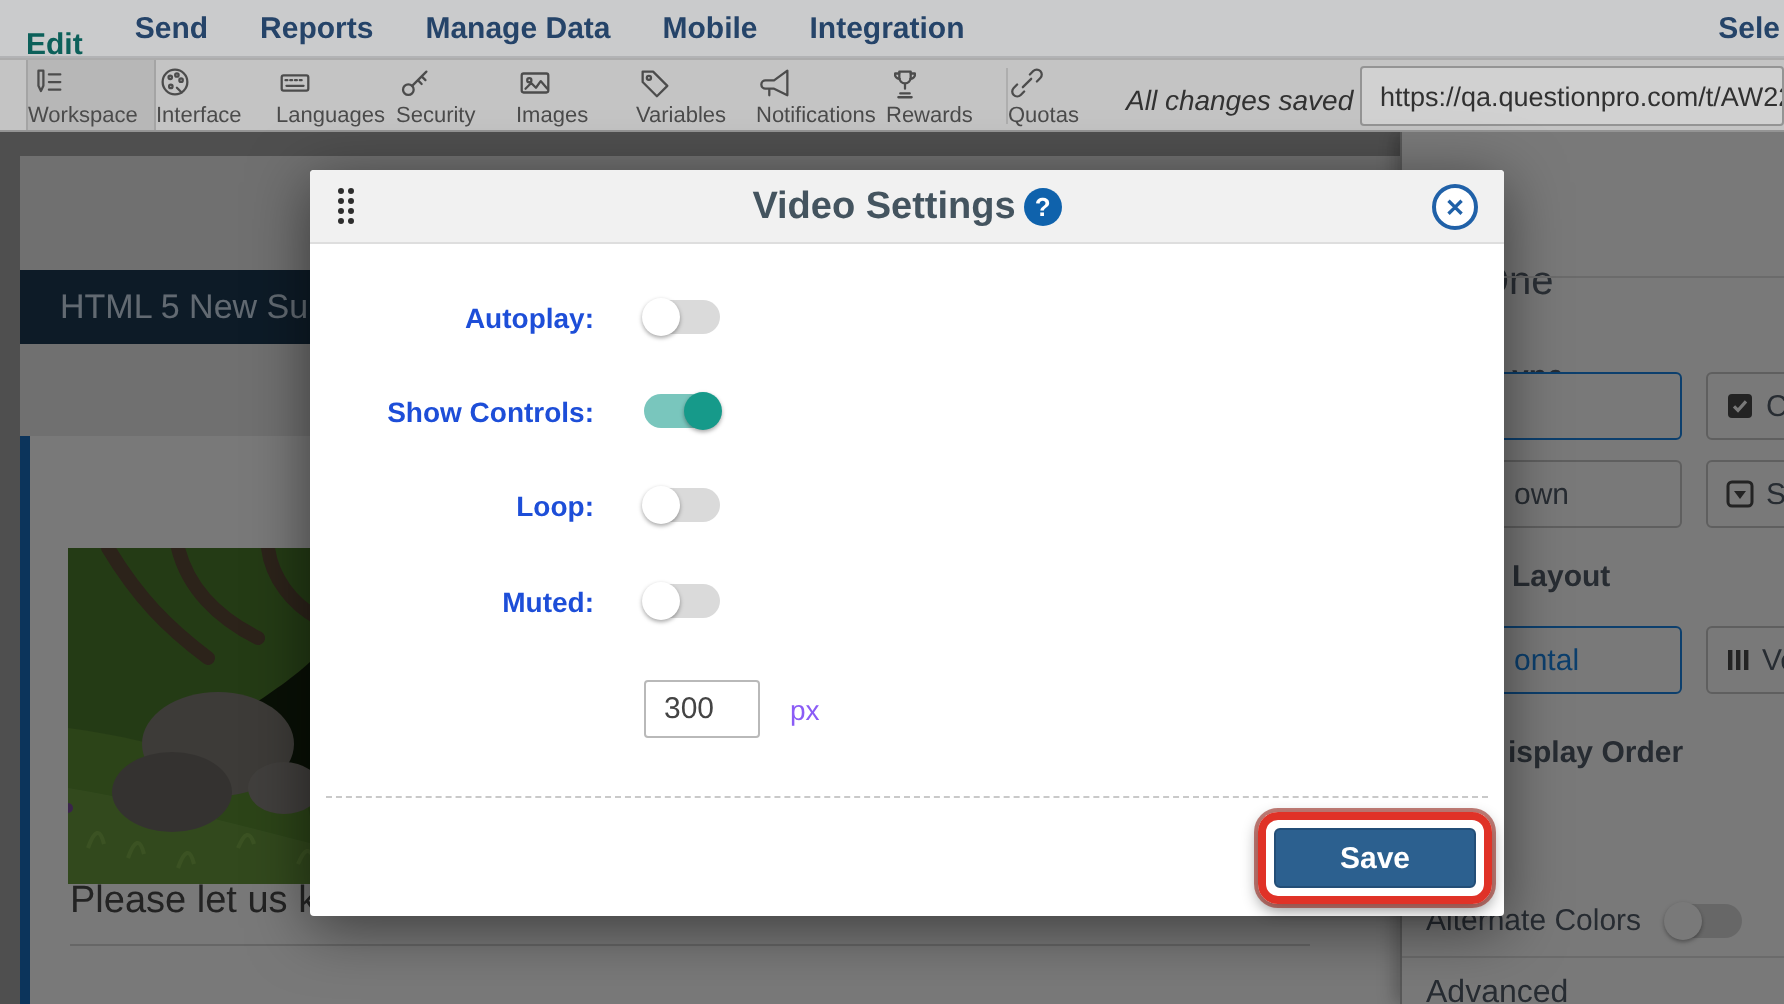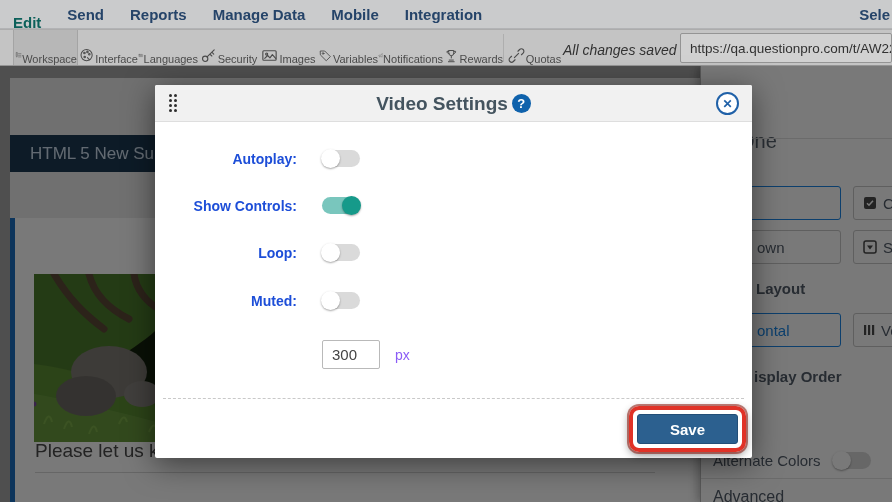--- a/index.html
+++ b/index.html
@@ -10,21 +10,21 @@
   
   .navbar { position:absolute; left:0; top:0; width:892px; height:29px; background:#f7f8f9; border-bottom:1px solid #d9dbdd; z-index:10; }
   .nav-items { display:flex; align-items:center; height:100%; padding-left:13px; }
   .nav-item { font-size:15px; font-weight:600; color:#2e5380; margin-right:26px; cursor:pointer; white-space:nowrap; }
   .nav-item.active { color:#0f766e; border-bottom:2px solid #1d5d80; padding-bottom:1px;margin-top:19px; }
   .nav-right { position:absolute; right:2px; top:6px; font-size:15px; font-weight:600; color:#2e5380; }
 
   
   .toolbar { position:absolute; left:0; top:29px; width:892px; height:37px; background:#f0f0f0; border-top:1px solid #d2d2d2; border-bottom:1px solid #b5b5b5; z-index:10; }
   .tb-items { display:flex; height:100%; padding-left:13px; }
-  .tb-item { width:60px; height:100%; display:flex; flex-direction:row; align-items:flex-end; justify-content:center; cursor:pointer; }
+  .tb-item { width:60px; height:100%; display:flex; flex-direction:column; align-items:flex-start; justify-content:center; cursor:pointer; }
   .tb-item.wide { width:65px; }
   .tb-item.active { background:#e0e0e0; border-left:1px solid #c8c8c8; border-right:1px solid #c8c8c8; }
   .tb-item svg { width:19px; height:19px; stroke:#5d5d5d; fill:none; stroke-width:1.2; stroke-linecap:round; stroke-linejoin:round; }
   .tb-label { font-size:11px; color:#5c5c5c; margin-top:1px; white-space:nowrap; }
   .tb-sep { width:1px; height:28px; background:#d5d5d5; margin-top:4px; }
   .status-text { position:absolute; left:563px; top:42px; font-size:14px; font-style:italic; color:#3d3d3d; z-index:11; white-space:nowrap; }
   .url-input { position:absolute; left:680px; top:33px; width:212px; height:30px; border:1px solid #b5b5b5; border-radius:2px; background:#fff; font-family:"Liberation Sans",sans-serif; font-size:13.5px; color:#3c3c3c; padding:0 0 0 9px; z-index:10; }
 
   
   .content { position:absolute; left:0; top:66px; width:892px; height:436px; background:#a8a8a8; z-index:1; }

